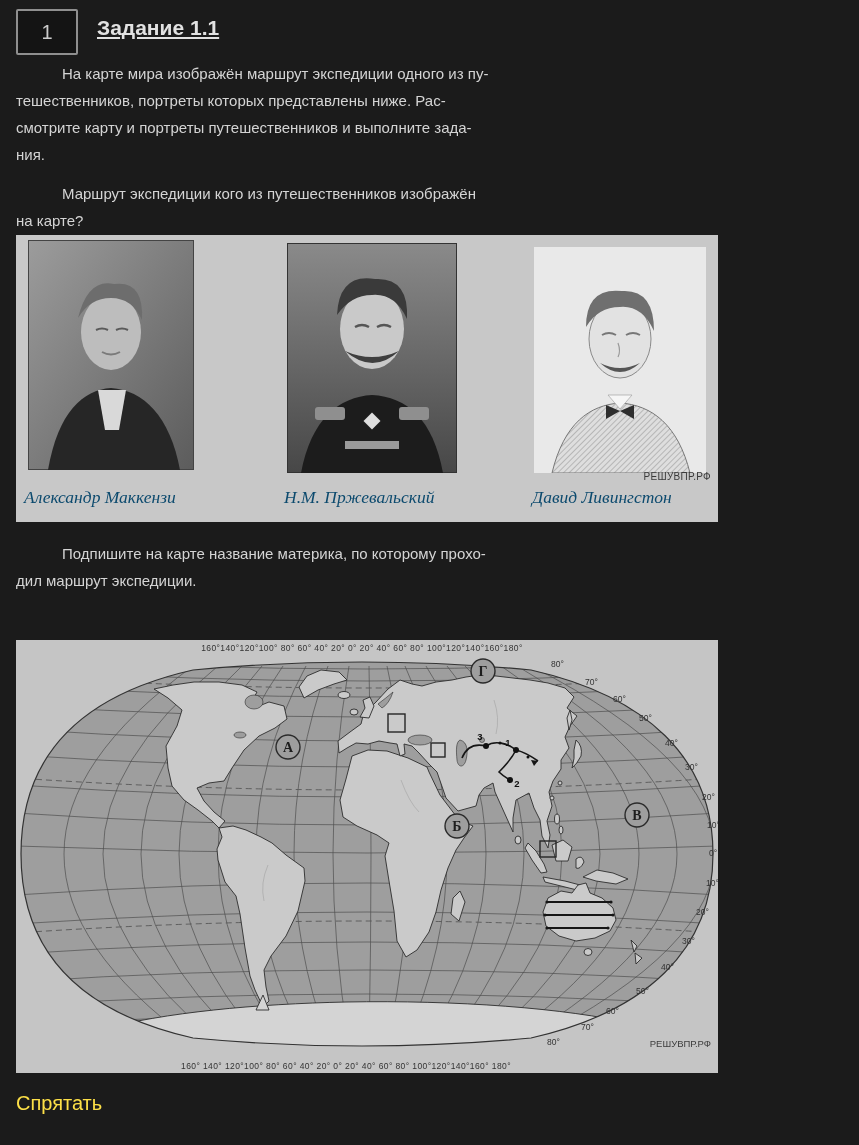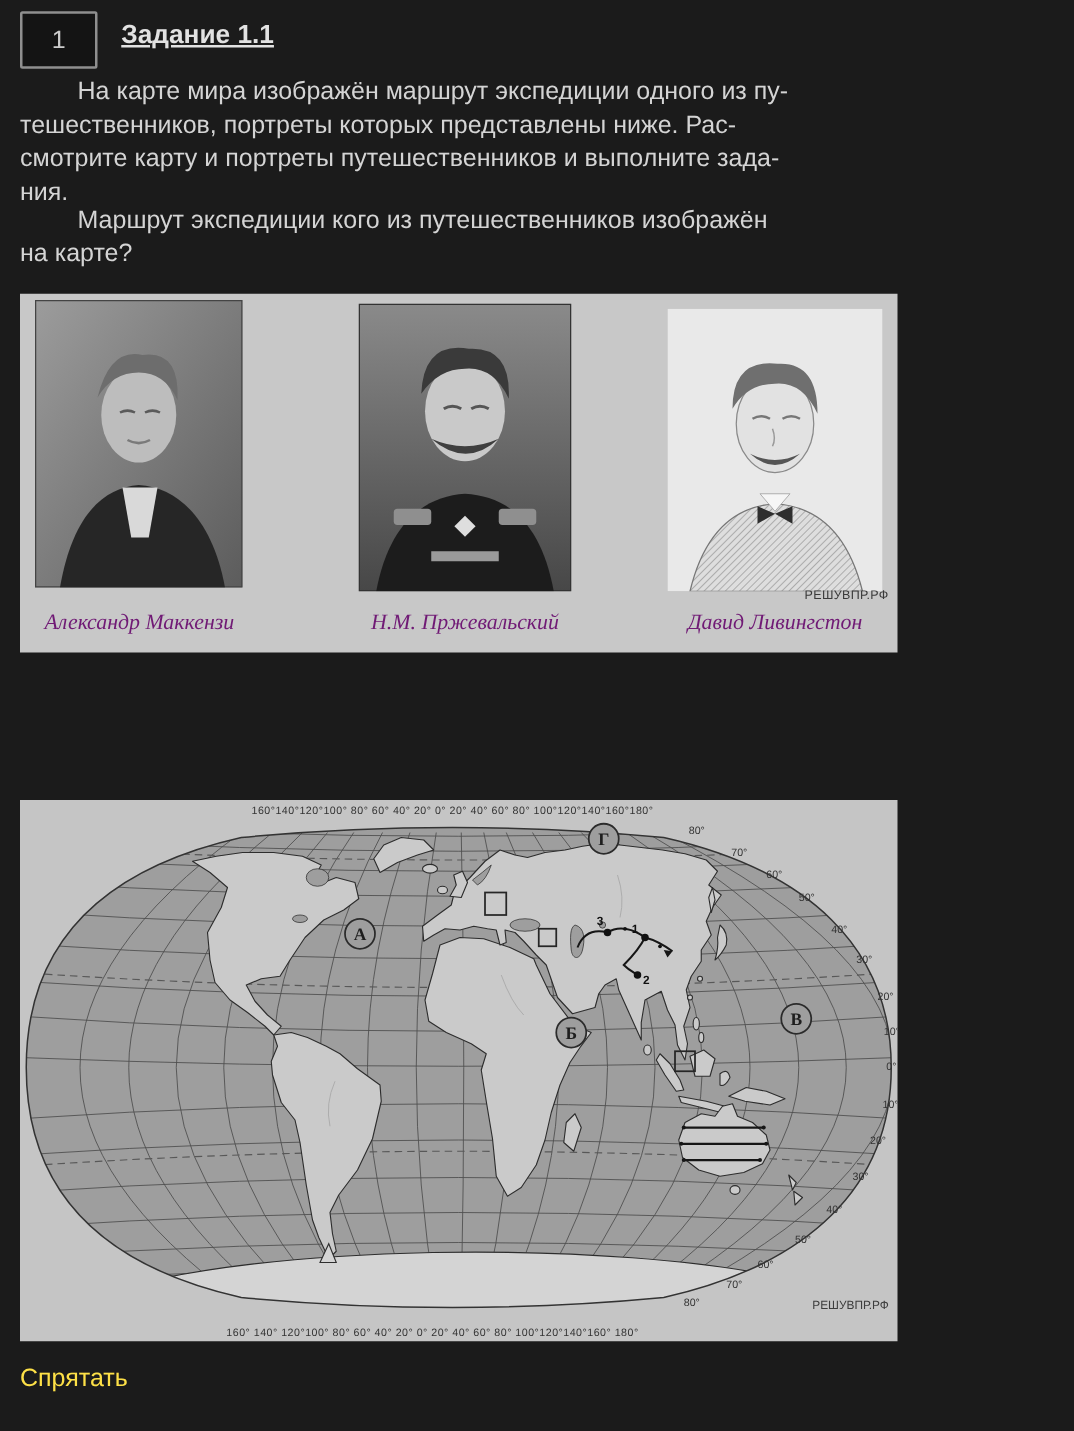--- a/index.html
+++ b/index.html
@@ -2,32 +2,32 @@
 <html><head>
 <meta charset="utf-8">
 <style>
   html,body{margin:0;padding:0;background:#1b1b1b;}
   #page{position:relative;width:859px;height:1145px;background:#1b1b1b;overflow:hidden;
         font-family:"Liberation Sans",sans-serif;color:#d4d4d4;}
   .numbox{position:absolute;left:16px;top:9px;width:58px;height:42px;border:2px solid #8f8f8f;
           border-radius:2px;background:#141414;display:flex;align-items:center;justify-content:center;
           font-size:20px;color:#cccccc;}
   .title{position:absolute;left:97px;top:16px;font-size:21px;font-weight:bold;color:#e2e2e2;text-decoration:underline;}
-  .para{position:absolute;left:16px;width:716px;font-size:20px;line-height:27px;
+  .para{position:absolute;left:16px;width:716px;font-size:15px;line-height:27px;
         white-space:pre-line;color:#d4d4d4;}
   .indent{text-indent:46px;}
   #para-intro{top:60px;}
-  #para-question{top:163px;}
+  #para-question{top:180px;}
   #para-instruction{top:540px;}
   .panel{position:absolute;left:16px;width:702px;background:#c8c8c8;}
   #portraits-panel{top:235px;height:287px;}
   #map-panel{top:640px;height:433px;background:#c5c5c5;}
   .portrait{position:absolute;top:5px;}
   .caption{position:absolute;top:252px;height:26px;font-family:"Liberation Serif",serif;
-           font-style:italic;font-size:17.5px;color:#701a75;text-align:center;}
+           font-style:italic;font-size:17.5px;color:#0c4a6e;}
   .watermark{position:absolute;right:7px;top:236px;font-size:10px;color:#3a3a3a;letter-spacing:.3px;}
   .hide-link{position:absolute;left:16px;top:1092px;font-size:20px;color:#fde047;cursor:pointer;}
   svg text{font-family:"Liberation Sans",sans-serif;}
   .maplbl{font-size:8.5px;fill:#333333;}
   .oceanletter{font-family:"Liberation Serif",serif;font-weight:bold;font-size:14px;fill:#1e1e1e;}
   .routenum{font-weight:bold;font-size:9.5px;fill:#101010;}
 </style>
 </head>
 <body>
 
@@ -37,20 +37,22 @@
     <span>1</span>
   </div>
   <div class="title">Задание 1.1</div>
 
   <div class="para indent" id="para-intro">На карте мира изображён маршрут экспедиции одного из пу-
 тешественников, портреты которых представлены ниже. Рас-
 смотрите карту и портреты путешественников и выполните зада-
 ния.</div>
   <div class="para indent" id="para-question">Маршрут экспедиции кого из путешественников изображён
 на карте?</div>
+  <div class="para indent" id="para-instruction">Подпишите на карте название материка, по которому прохо-
+дил маршрут экспедиции.</div>
 
   <div class="panel" id="portraits-panel">
 
     <div class="portrait" style="left:12px;">
       <svg width="166" height="230">
         <defs>
           <linearGradient id="g1" x1="0" y1="0" x2="1" y2="1">
             <stop offset="0" stop-color="#9c9c9c"></stop>
               <stop offset="1" stop-color="#5c5c5c"></stop>
           </linearGradient>

